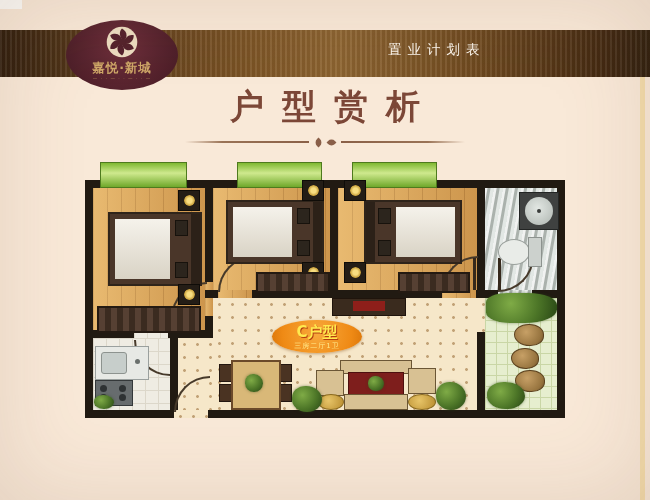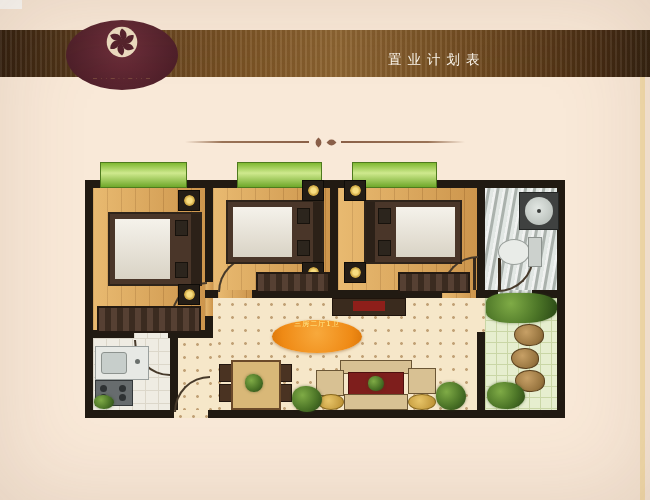--- a/index.html
+++ b/index.html
@@ -9,21 +9,21 @@
          box-shadow:inset 0 0 90px rgba(120,80,60,.16);}
   .abs{position:absolute;}
 
   
   .band{left:0;top:30px;width:650px;height:47px;
     background:linear-gradient(90deg,#2f1d0c,#57391a 12%,#7d5526 38%,#8f6632 52%,#6f4a20 74%,#462b12 92%,#30200e);}
   .band .grain{position:absolute;inset:0;
     background:repeating-linear-gradient(90deg,rgba(255,255,255,.07) 0 2px,rgba(0,0,0,.05) 2px 5px);}
   .hdr-txt{left:388px;top:35px;color:#fdf8ef;}
   .hdr-en{font-family:"Liberation Serif",serif;font-size:16px;font-weight:bold;letter-spacing:4px;}
-  .hdr-cn{font-size:13.5px;letter-spacing:6px;margin-top:16px;}
+  .hdr-cn{font-size:13.5px;letter-spacing:6px;margin-top:6px;}
 
   
   .logo{left:66px;top:20px;width:112px;height:70px;border-radius:50%;
     background:radial-gradient(circle at 50% 40%,#6d2e3a,#4e1f29 78%);text-align:center;}
   .logo .emblem{position:absolute;left:39px;top:5px;width:34px;height:34px;}
   .logo .brand{position:absolute;left:0;top:40px;width:100%;
     color:#cfa868;font-size:12.5px;font-weight:bold;letter-spacing:1px;}
   .logo .tag{position:absolute;left:0;top:56px;width:100%;
     color:#bf9a5d;font-size:4.5px;letter-spacing:1px;opacity:.9;}
 
@@ -116,23 +116,25 @@
       <g fill="#54222c">
         <path d="M0,-16 C7,-12 7,-4 1,-1 C-3,-7 -4,-12 0,-16"></path>
         <path d="M0,-16 C7,-12 7,-4 1,-1 C-3,-7 -4,-12 0,-16" transform="rotate(60)"></path>
         <path d="M0,-16 C7,-12 7,-4 1,-1 C-3,-7 -4,-12 0,-16" transform="rotate(120)"></path>
         <path d="M0,-16 C7,-12 7,-4 1,-1 C-3,-7 -4,-12 0,-16" transform="rotate(180)"></path>
         <path d="M0,-16 C7,-12 7,-4 1,-1 C-3,-7 -4,-12 0,-16" transform="rotate(240)"></path>
         <path d="M0,-16 C7,-12 7,-4 1,-1 C-3,-7 -4,-12 0,-16" transform="rotate(300)"></path>
         <circle r="4"></circle>
       </g>
     </svg>
+    <div class="brand">嘉悦·新城</div>
     <div class="tag">— · · — · · — · · —</div>
   </div>
 
+  <div class="abs ptitle">户型赏析</div>
   <div class="abs divider">
     <div class="ln"></div>
     <div class="leaf"></div>
     <div class="leaf m"></div>
     <div class="ln r"></div>
   </div>
 
   <div>
 
     <div class="abs wood" style="left:93px;top:188px;width:112px;height:142px;"></div>
@@ -258,17 +260,18 @@
     <div class="abs rug" style="left:348px;top:372px;width:54px;height:22px;">
       <div class="plant" style="position:absolute;left:19px;top:3px;width:16px;height:15px;"></div>
     </div>
     <div class="abs tan" style="left:344px;top:394px;width:62px;height:14px;"></div>
     <div class="abs pouf" style="left:318px;top:394px;width:24px;height:14px;"></div>
     <div class="abs pouf" style="left:408px;top:394px;width:26px;height:14px;"></div>
     <div class="abs plant" style="left:292px;top:386px;width:30px;height:26px;"></div>
     <div class="abs plant" style="left:436px;top:382px;width:30px;height:28px;"></div>
 
     <div class="abs badge">
+      <div class="bl">C户型</div>
       <div class="bs">三房二厅1卫</div>
     </div>
 
   </div>
 </div>
 
 </body></html>

